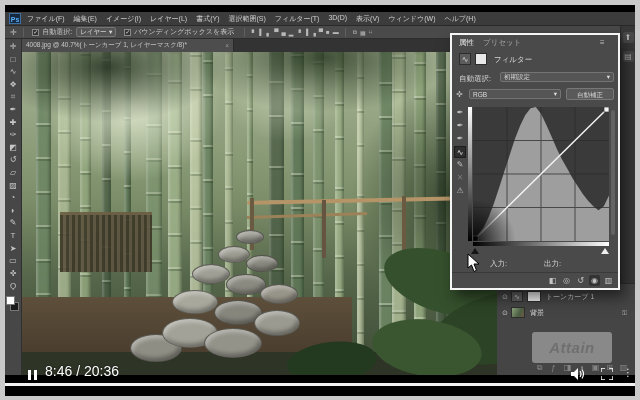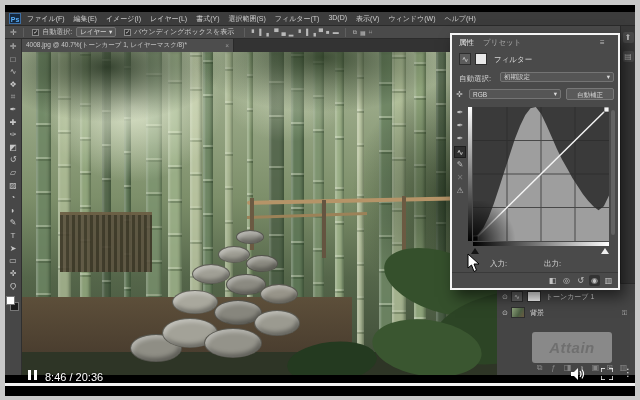--- a/index.html
+++ b/index.html
@@ -40,21 +40,21 @@
   .sidetool{width:12px;height:12px;color:#bdbdbd;font-size:8px;text-align:center;line-height:12px;margin-bottom:1px}
   .sidetool.active{background:#2e2e2e;border:1px solid #1d1d1d;color:#e8e8e8}
   .sidetool.dim{opacity:.4}
   .ftr{width:11px;height:11px;color:#c4c4c4;font-size:8px;text-align:center;line-height:11px;margin-left:3px}
   .tri{width:0;height:0;border-left:4px solid transparent;border-right:4px solid transparent;position:absolute}
   
   #controls{position:absolute;left:0;top:0;width:630px;height:391px;pointer-events:none}
   #controls .ctl{pointer-events:auto}
   #pausebtn{position:absolute;left:23px;top:365px;width:10px;height:10px;display:flex;gap:3px}
   #pausebtn span{width:3px;height:10px;background:#fff}
-  #timestamp{position:absolute;left:40px;top:366px;color:#fff;font-size:11px;text-shadow:0 0 2px #000;white-space:nowrap}
+  #timestamp{position:absolute;left:40px;top:358px;color:#fff;font-size:14px;text-shadow:0 0 2px #000;white-space:nowrap}
   #progress{position:absolute;left:0;top:378px;width:630px;height:3px;background:#f2f2f2}
   .kebab{position:absolute;left:618px;top:362px;color:#e8e8e8;font-size:10px}
 </style>
 </head>
 <body>
 
 <div id="screen">
  <div id="video">
 
   <div>

